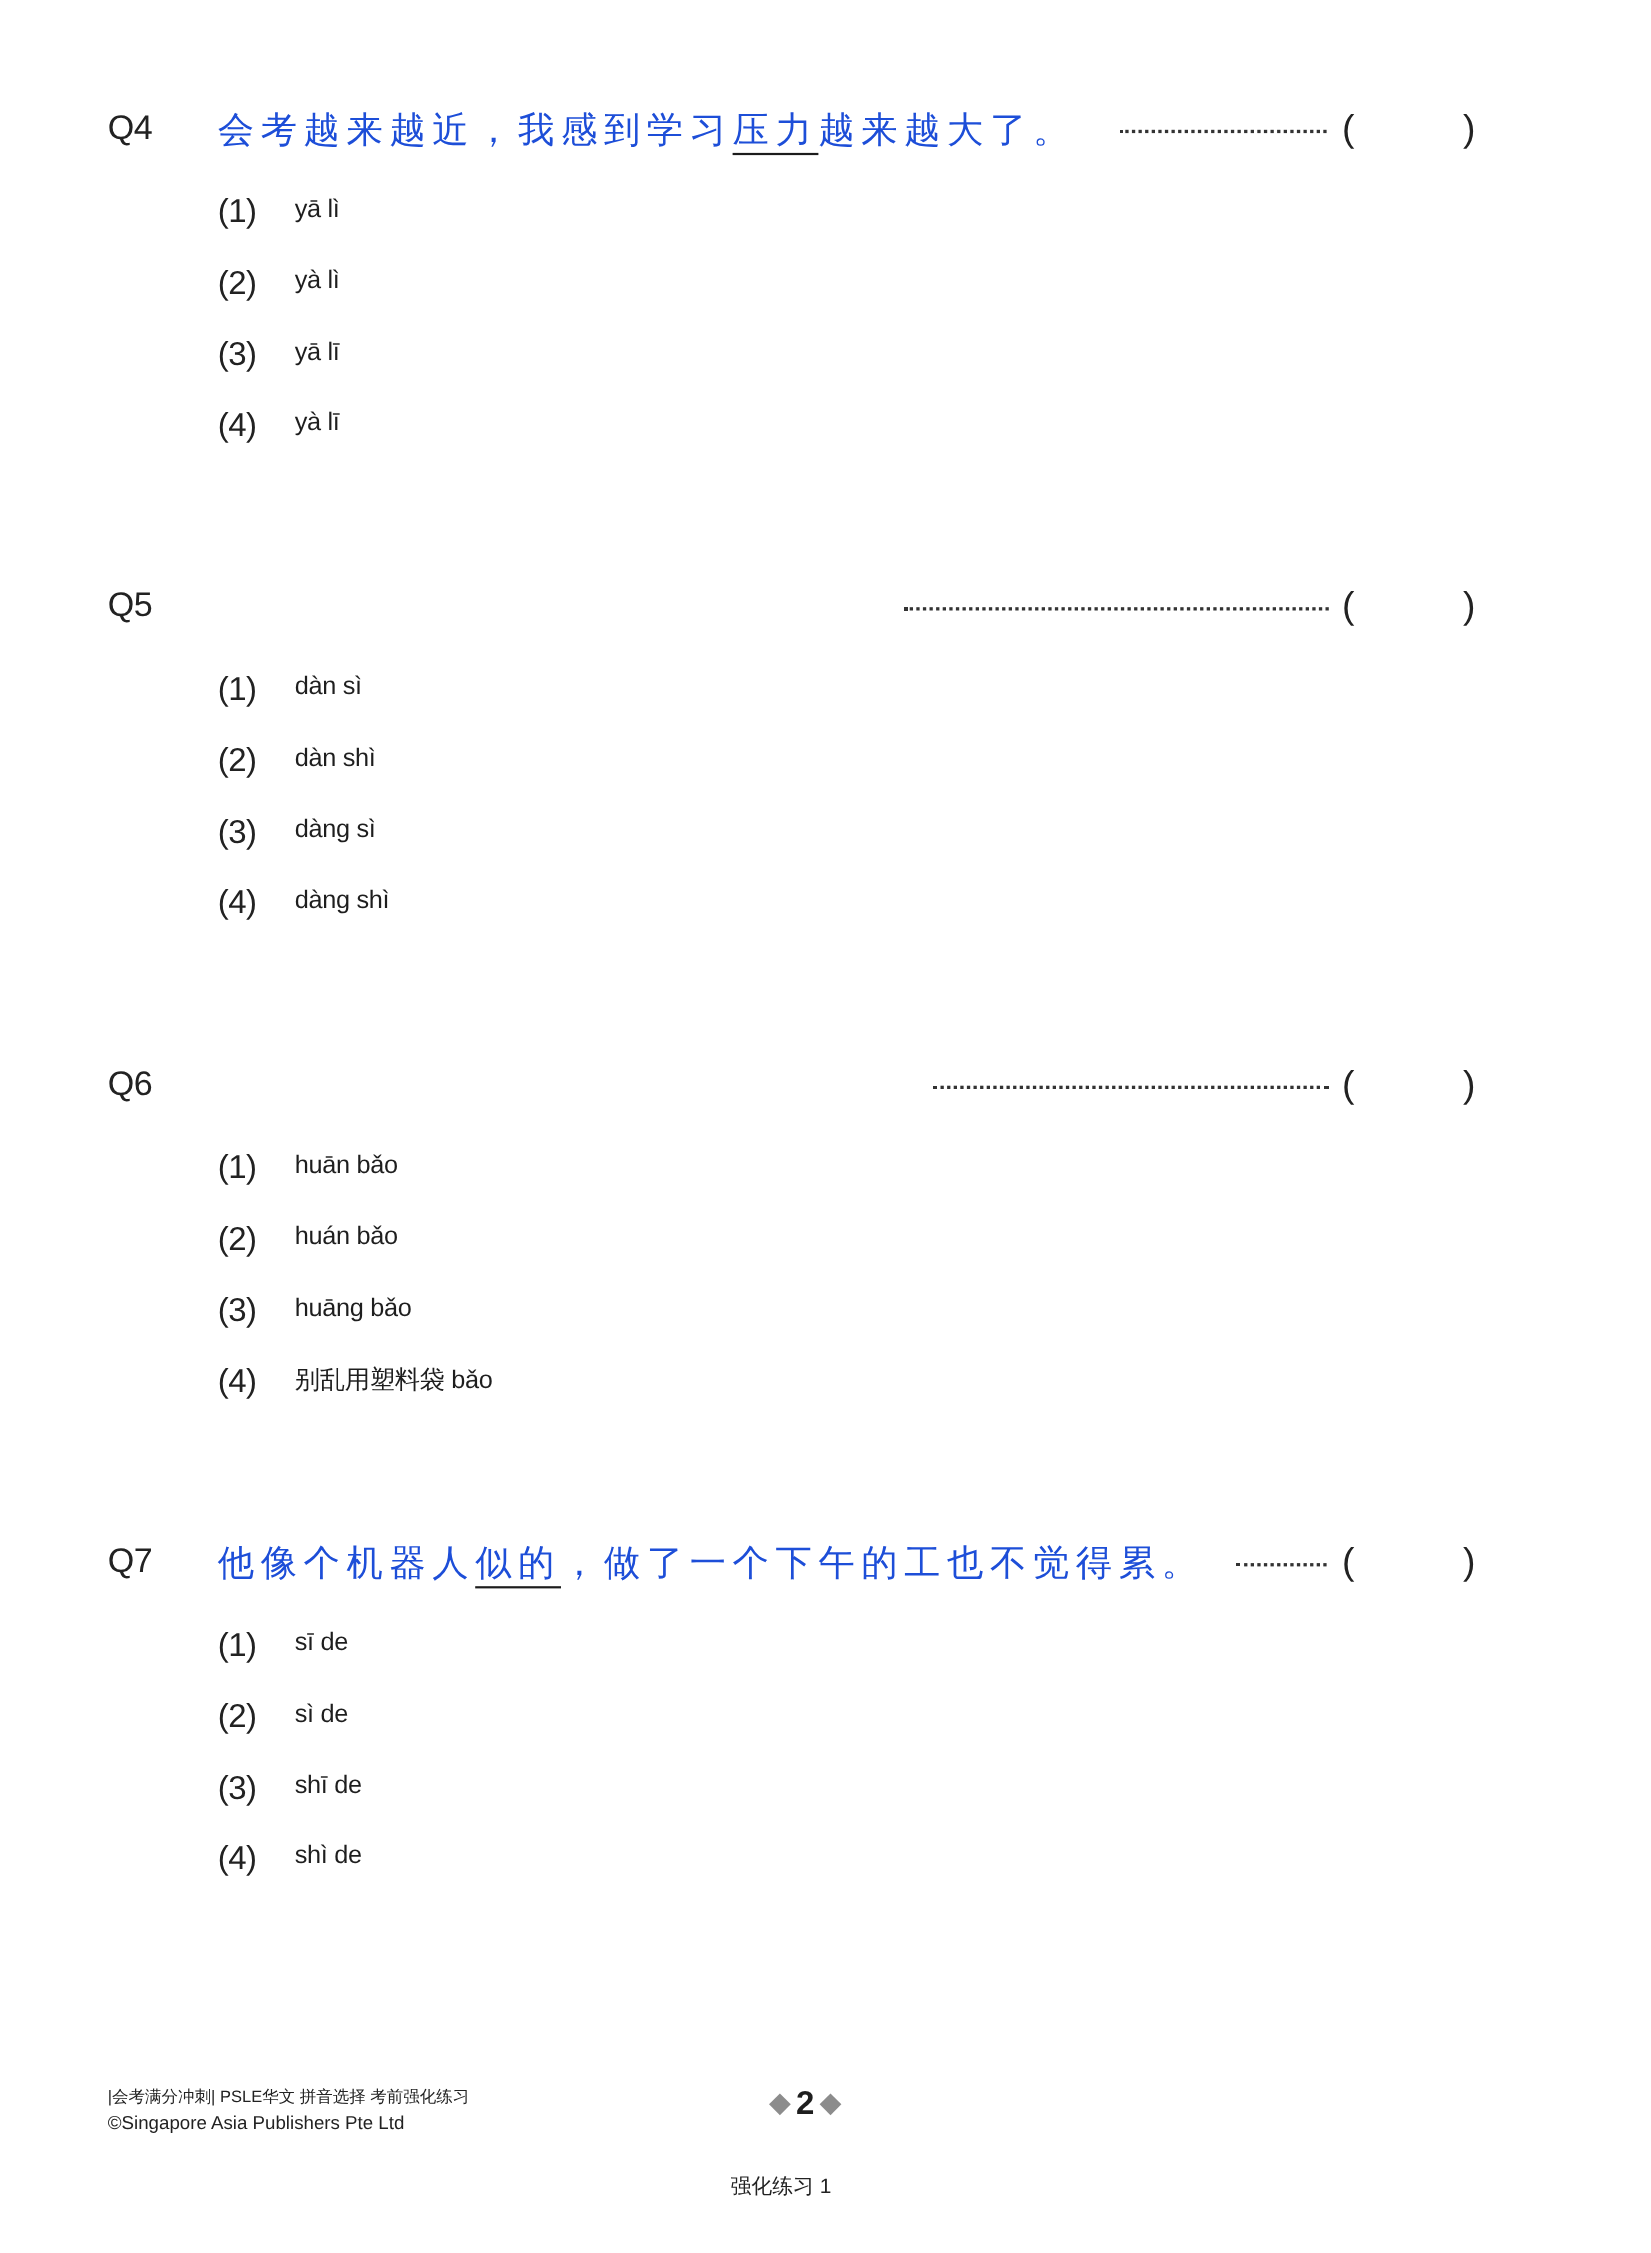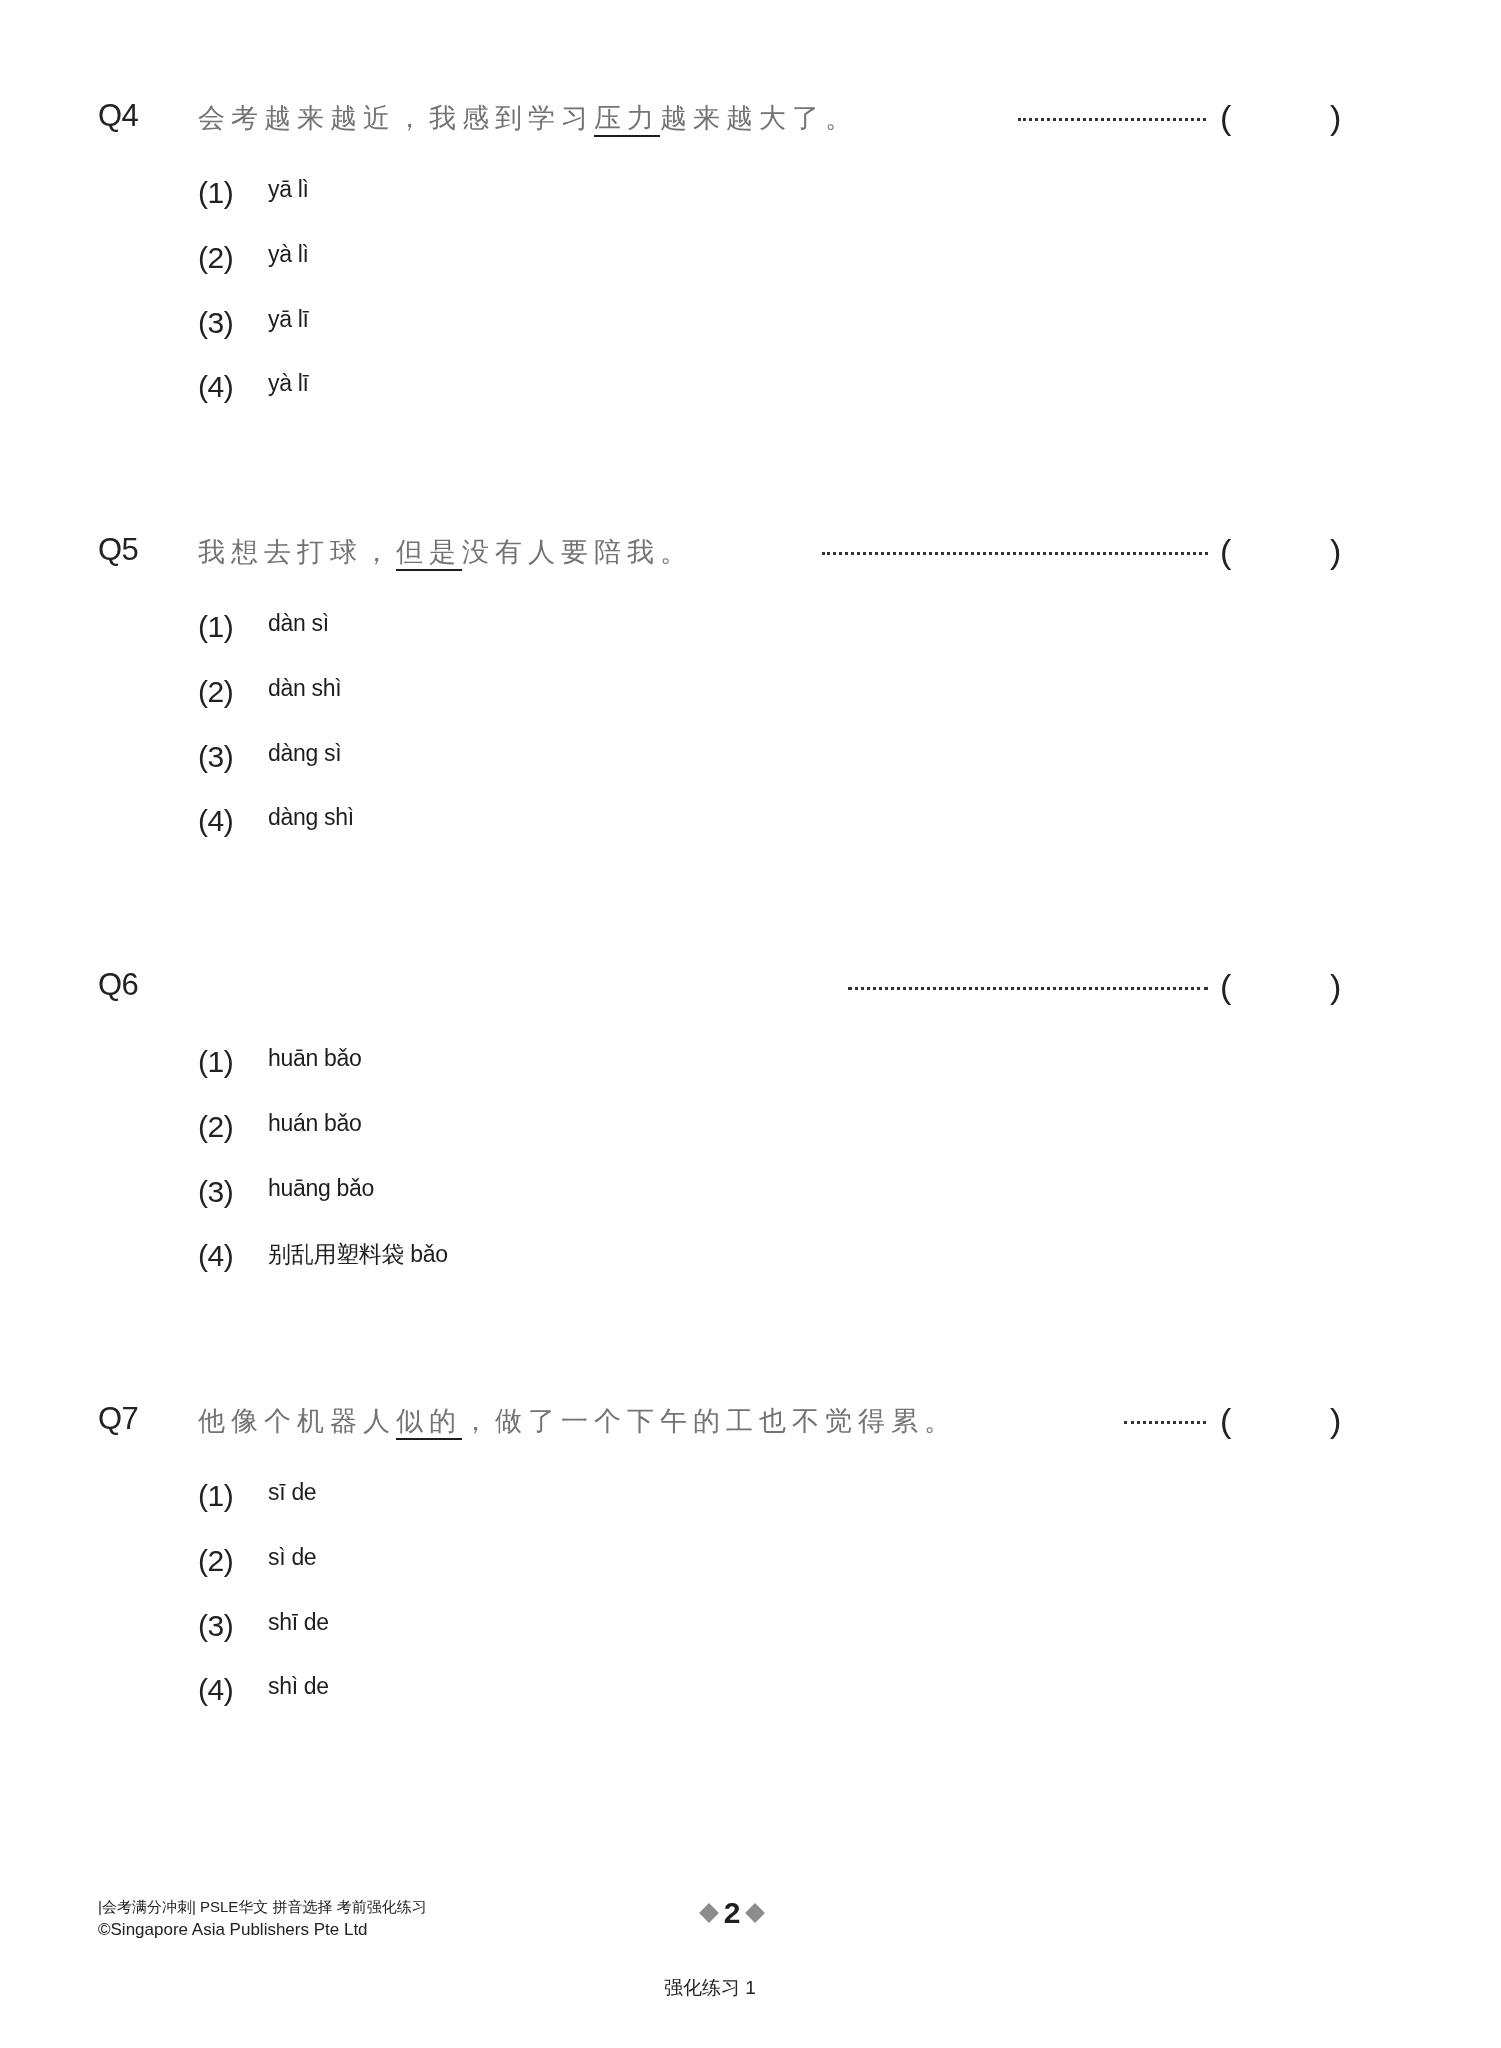--- a/index.html
+++ b/index.html
@@ -7,22 +7,22 @@
   .page { position: absolute; left: 0; top: 0; width: 1501px; height: 2048px; background: #ffffff; }
 
   .q-block { position: absolute; left: 0; width: 1501px; }
   .q-row { position: absolute; left: 0; top: 0; width: 1501px; height: 44px; }
   .q-label {
     position: absolute; left: 98px; top: 2px;
     font-family: "Liberation Sans", sans-serif; font-size: 31px; letter-spacing: -0.5px; color: #222;
   }
   .q-sentence {
     position: absolute; left: 198px; top: 0;
-    font-family: "DejaVu Serif", "Liberation Serif", serif; font-size: 27px; letter-spacing: 6px;
-    white-space: nowrap; color: #737373; line-height: 44px;
+    font-family: "DejaVu Serif", "Liberation Serif", serif; font-size: 33px; letter-spacing: 6px;
+    white-space: nowrap; color: #1d4ed8; line-height: 44px;
   }
   .q-sentence .ul { border-bottom: 2px solid #1c1c1c; padding-bottom: 2px; }
   .leader {
     position: absolute; top: 22px; height: 0;
     border-top: 3px dotted #333;
   }
   .bracket-open, .bracket-close {
     position: absolute; top: 2px;
     font-family: "Liberation Sans", sans-serif; font-size: 34px; font-weight: 300; color: #222;
   }
@@ -81,21 +81,20 @@
       </div>
     <div class="opt" style="top:274px;">
         <span class="opt-num">(4)</span>
         <span class="opt-text">yà lī</span>
       </div>
   </div>
 
   <div class="q-block" style="top:530px;">
     <div class="q-row">
       <span class="q-label">Q5</span>
-      <span class="q-sentence"><span>我想去打球，</span><span class="ul">但是</span><span>没有人要陪我。</span></span>
       <div class="leader" style="left:822px; width:386px;"></div>
       <span class="bracket-open">(</span>
       <span class="bracket-close">)</span>
     </div>
     <div class="opt" style="top:80px;">
         <span class="opt-num">(1)</span>
         <span class="opt-text">dàn sì</span>
       </div>
     <div class="opt" style="top:145px;">
         <span class="opt-num">(2)</span>

